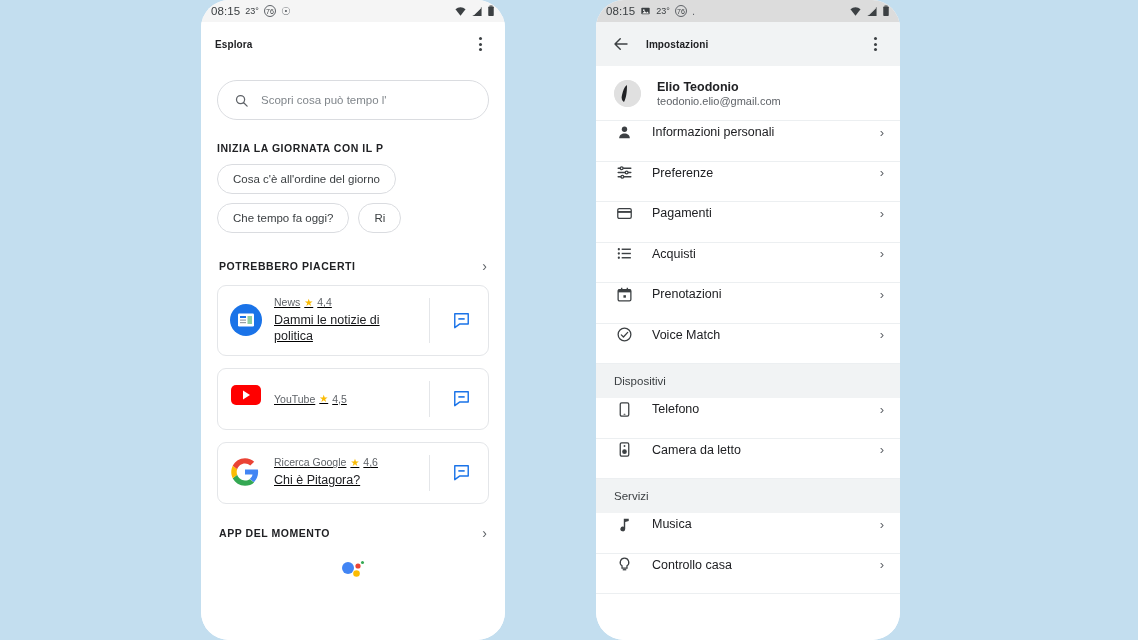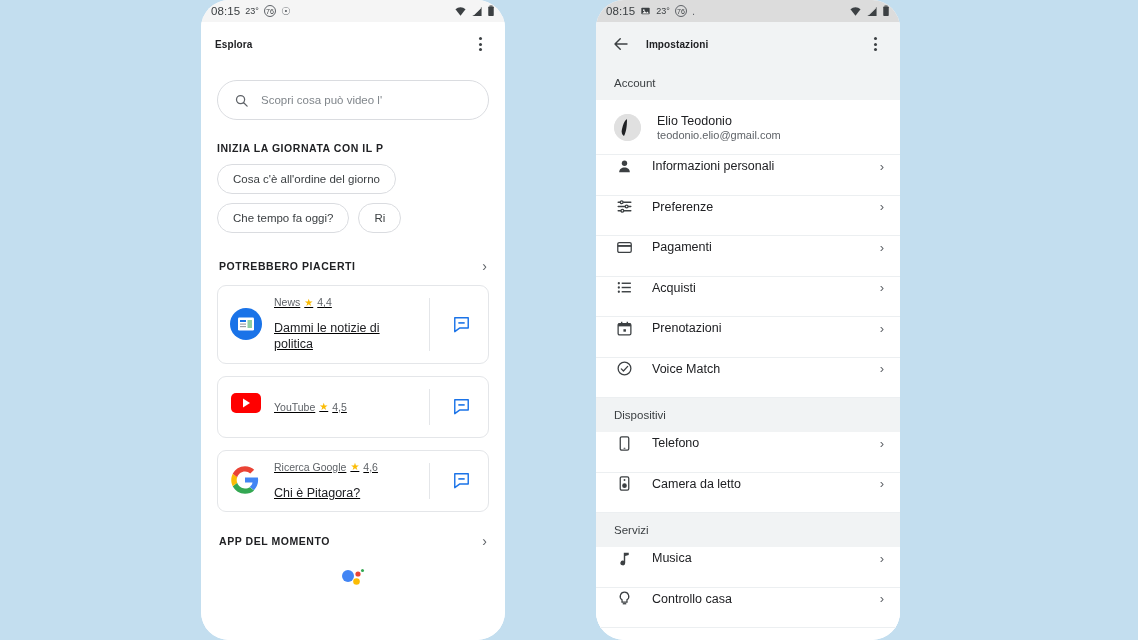--- a/index.html
+++ b/index.html
@@ -74,21 +74,21 @@
   .chev { color: #5f6368; font-size: 14px; line-height: 1; }
   .cards { padding: 12px 16px 0; display: flex; flex-direction: column; gap: 12px; text-decoration: underline; }
   .card {
     border: 1px solid #e4e6e9; border-radius: 9px; background: #fff;
     min-height: 62px; display: flex; align-items: center; padding: 10px 8px 10px 12px; gap: 12px;
   }
   .card-logo { width: 32px; height: 32px; flex: none; position: relative; }
   .card-mid { flex: 1; min-width: 0; }
   .card-meta { font-size: 10.5px; color: #5f6368; display: flex; align-items: center; gap: 4px; }
   .card-meta .star { color: #fbbc04; font-size: 10px; }
-  .card-title { font-size: 12.5px; color: #202124; line-height: 1.3; margin-top: 12px; }
+  .card-title { font-size: 12.5px; color: #202124; line-height: 1.3; margin-top: 4px; }
   .card-sep { width: 1px; align-self: stretch; background: #e4e6e9; margin: 2px 0; }
   .bubble-btn { width: 38px; display: flex; align-items: center; justify-content: center; }
   .assistant-dots { display: flex; justify-content: center; padding-top: 18px; }
 
   
   .settings-body { background: #fff; height: 574px; overflow: hidden; }
   .group-head {
     background: #f1f3f4; padding: 11px 18px; font-size: 11.5px;
     color: #3c4043; font-weight: 400;
   }
@@ -97,21 +97,21 @@
     height: 40.5px; border-bottom: 1px solid #eceff1; background: #fff;
   }
   .row .ricon { width: 20px; display: flex; justify-content: center; color: #3c4043; flex: none; }
   .row .rlabel { font-size: 12.5px; color: #202124; flex: 1; }
   .row .rchev { color: #5f6368; font-size: 13px; }
   .acct-row { display: flex; align-items: center; gap: 16px; padding: 11px 18px; border-bottom: 1px solid #eceff1; height: 55px; }
   .avatar {
     width: 27px; height: 27px; border-radius: 50%; background: #e0e0e0;
     flex: none; position: relative; overflow: hidden;
   }
-  .acct-name { font-size: 12.5px; color: #202124; }
+  .acct-name { font-size: 12.5px; color: #202124; font-weight: bold; }
   .acct-mail { font-size: 11px; color: #5f6368; margin-top: 1px; }
 </style>
 </head>
 <body>
 
 <div class="stage">
 
   <div class="phone" id="phone-left">
 
     <div class="statusbar">
@@ -147,21 +147,21 @@
       </div>
     </div>
 
     <div class="explore-body">
 
       <div class="searchbar">
         <svg width="15" height="15" viewBox="0 0 24 24">
           <circle cx="10.5" cy="10.5" r="6.5" fill="none" stroke="#5f6368" stroke-width="2"></circle>
           <path d="M15.5 15.5L21 21" stroke="#5f6368" stroke-width="2" stroke-linecap="round"></path>
         </svg>
-        <span class="search-ph">Scopri cosa può video l'</span>
+        <span class="search-ph">Scopri cosa può tempo l'</span>
       </div>
 
       <div class="section-cap">INIZIA LA GIORNATA CON IL P</div>
 
       <div class="chips">
         <div class="chip">Cosa c'è all'ordine del giorno</div>
         <div class="chip">Che tempo fa oggi?</div>
         <div class="chip">Ri</div>
       </div>
 
@@ -307,21 +307,20 @@
         <span class="overflow-dots">
             <i></i>
             <i></i>
             <i></i>
           </span>
       </div>
     </div>
 
     <div class="settings-body">
 
-      <div class="group-head">Account</div>
 
       <div class="acct-row">
         <div class="avatar">
           <svg width="27" height="27" viewBox="0 0 27 27">
             <circle cx="13.5" cy="13.5" r="13.5" fill="#e0e0e0"></circle>
             <path d="M13 5c-3 2-4 6-5 10-1 3 0 6 2 7 2-4 3-9 3-17z" fill="#202124"></path>
           </svg>
         </div>
         <div>
           <div class="acct-name">Elio Teodonio</div>

